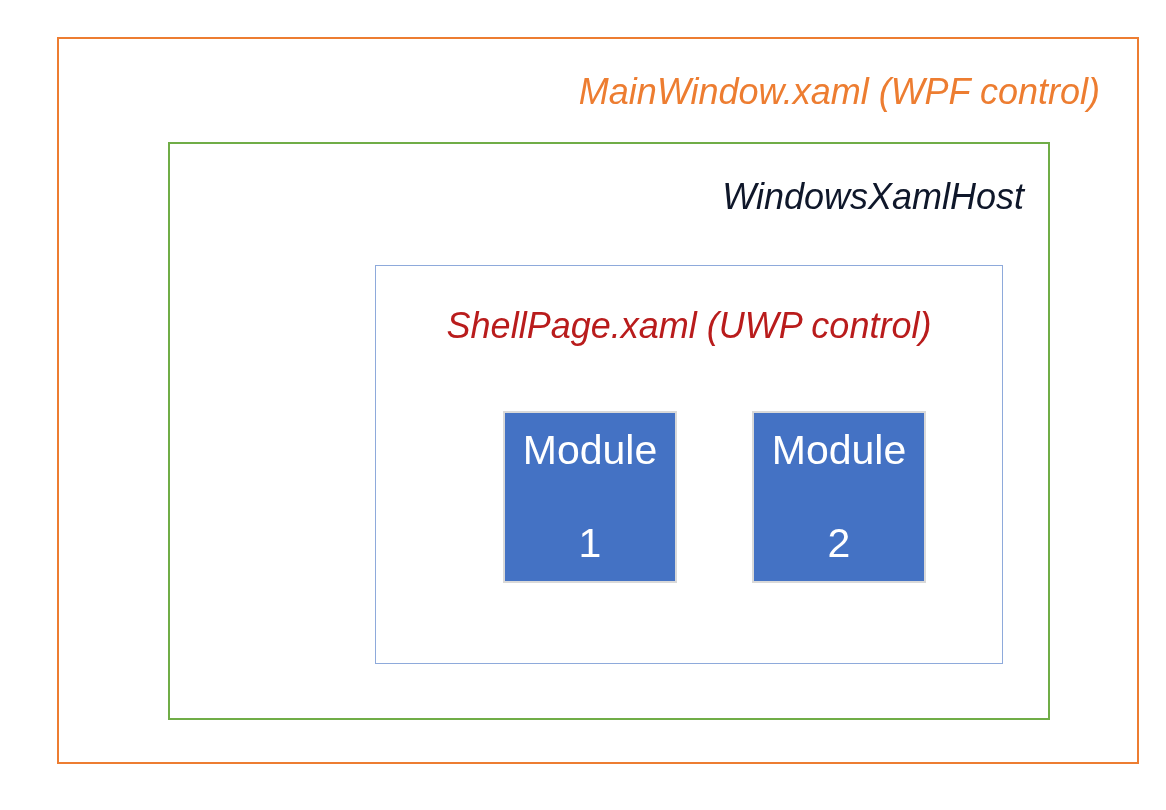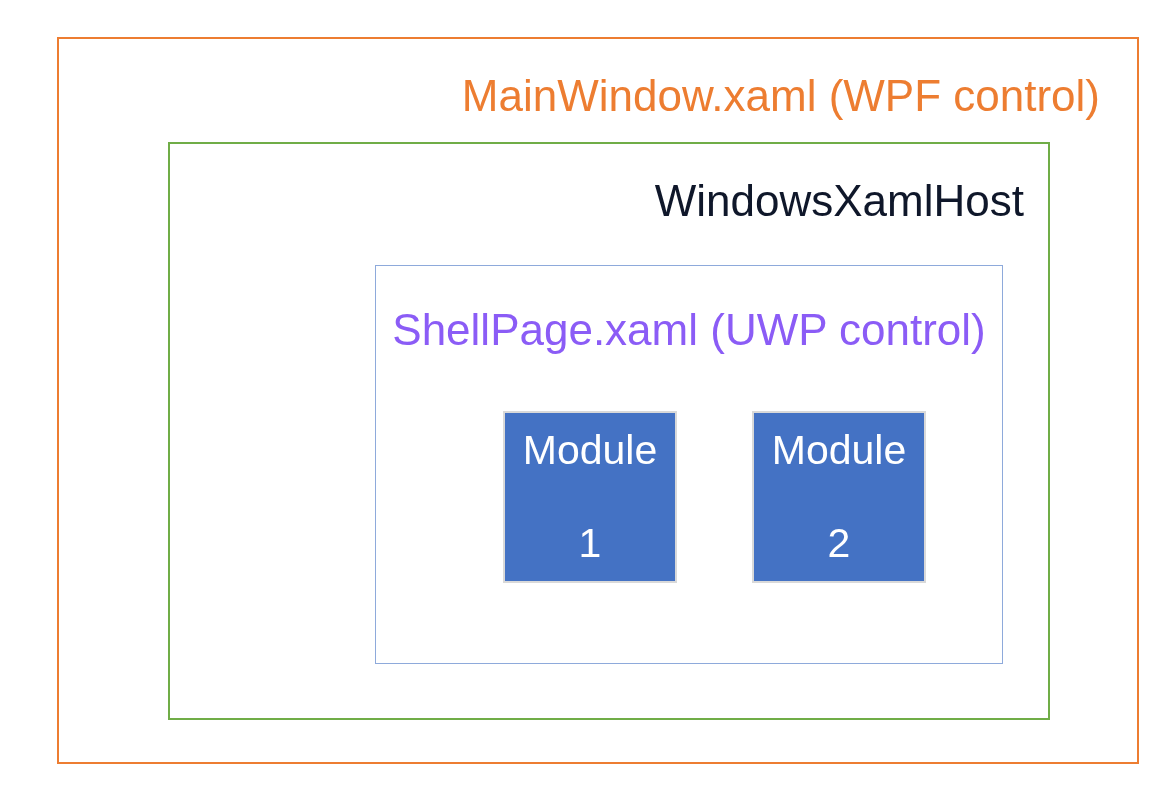--- a/index.html
+++ b/index.html
@@ -43,40 +43,41 @@
   .box-shellpage {
     left: 205px;
     top: 121px;
     width: 628px;
     height: 399px;
     border: 1.5px solid #8EAADB;
   }
   .label {
     position: absolute;
     white-space: nowrap;
-    font-size: 44px;
+    font-size: 36px;
     line-height: 1.1;
     font-weight: 400;
+    font-style: italic;
   }
   .label-mainwindow {
     top: 33px;
     right: 37px;
     color: #ED7D31;
   }
   .label-xamlhost {
     top: 33px;
     right: 24px;
     color: #0f172a;
   }
   .label-shellpage {
     top: 40px;
     left: 0;
     right: 0;
     text-align: center;
-    color: #8b5cf6;
+    color: #b91c1c;
   }
   .module {
     position: absolute;
     top: 145px;
     width: 174px;
     height: 172px;
     box-sizing: border-box;
     background: #4472C4;
     border: 2px solid #D9D9D9;
     color: #ffffff;

